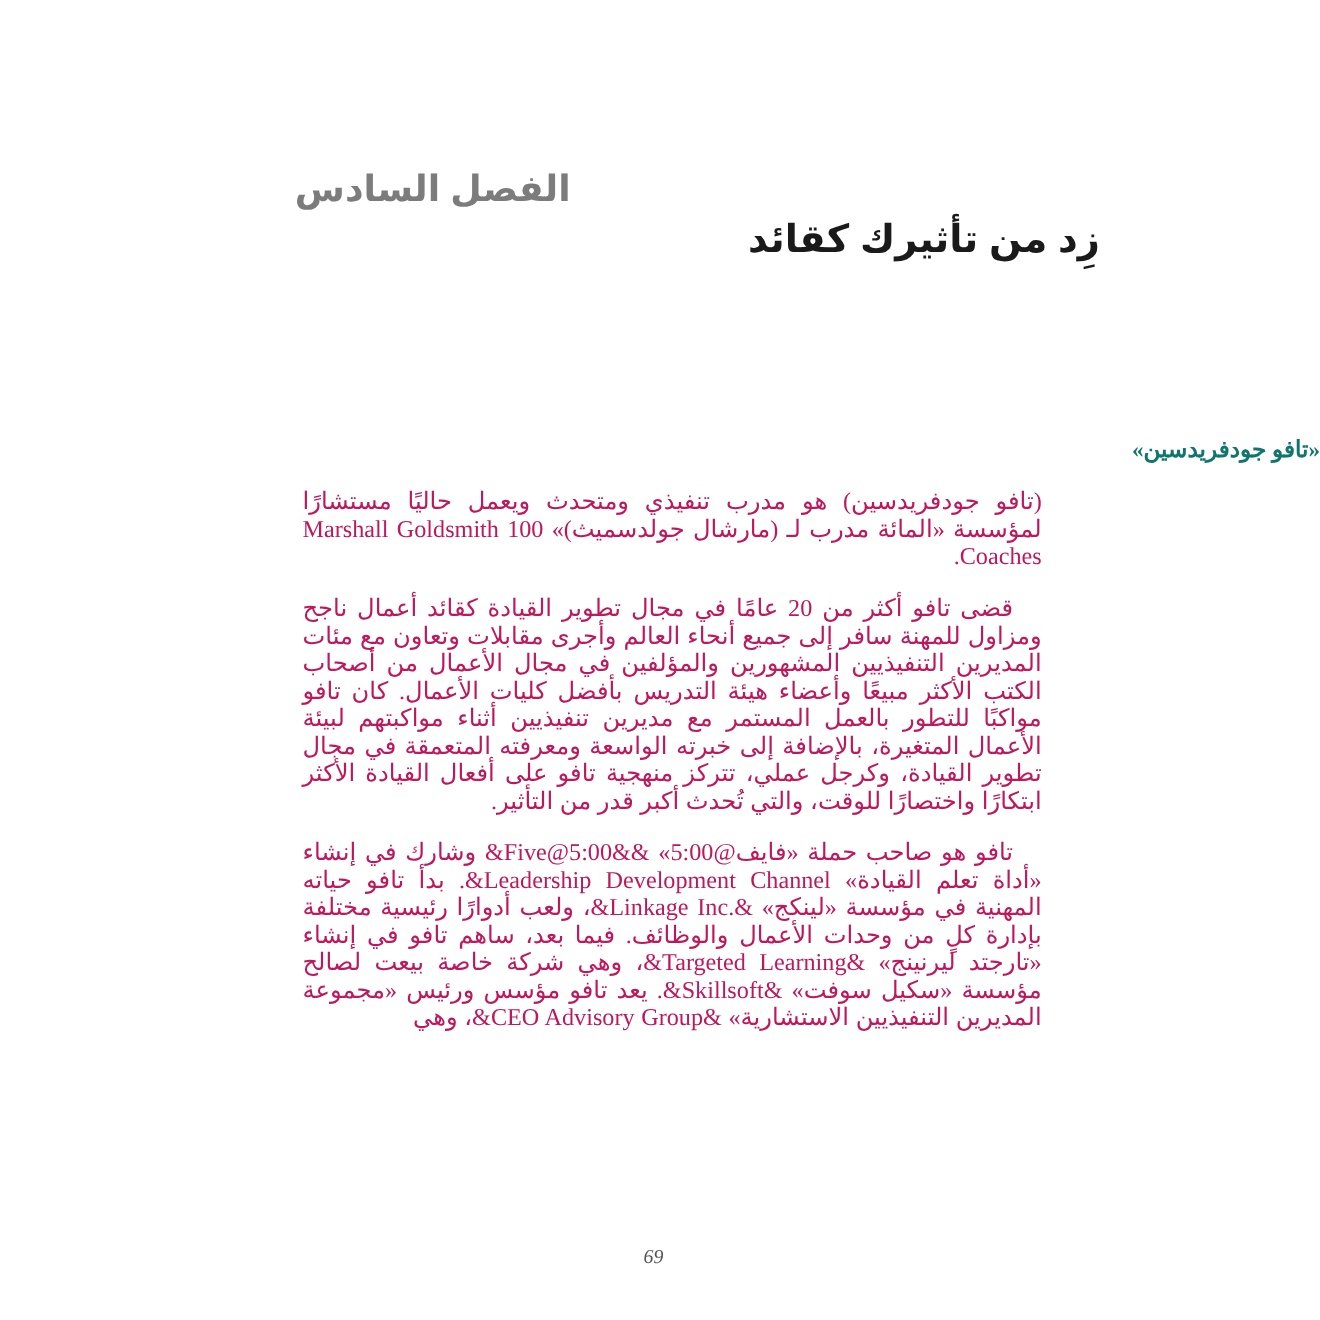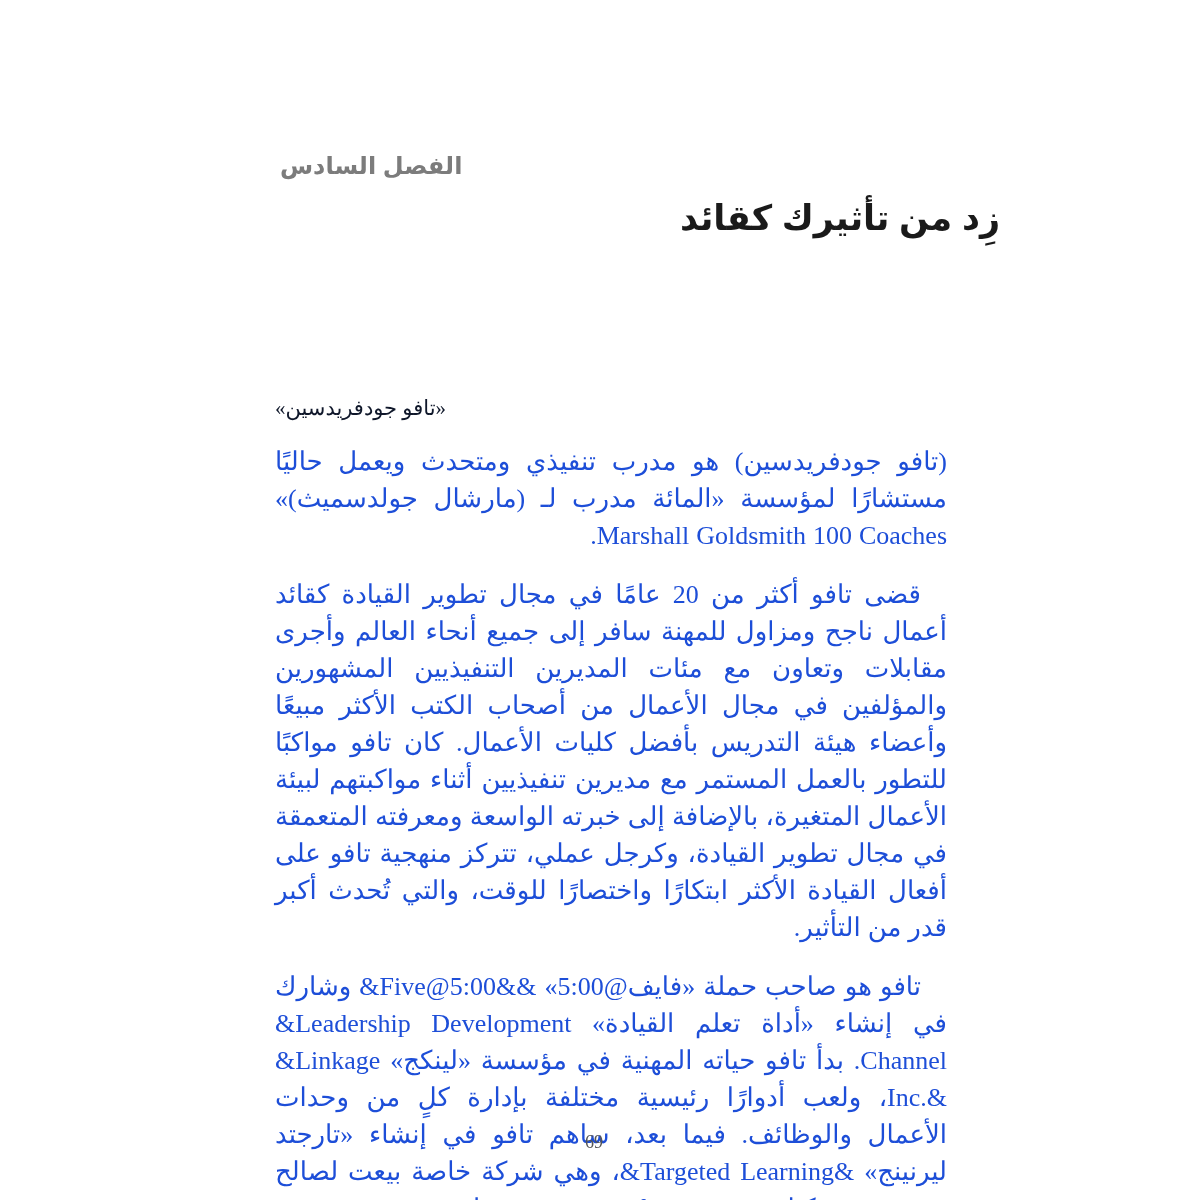--- a/index.html
+++ b/index.html
@@ -13,26 +13,26 @@
     height: 1200px;
     background: #ffffff;
     overflow: hidden;
     font-family: "Liberation Serif", "DejaVu Serif", serif;
     color: #111111;
     direction: rtl;
   }
   .chapter-label {
     position: absolute;
     top: 152px;
-    right: 0;
+    right: 12px;
     width: 920px;
     text-align: left;
     font-family: "Liberation Sans", "DejaVu Sans", sans-serif;
     font-weight: bold;
-    font-size: 24px;
+    font-size: 33px;
     color: #7c7c7c;
     letter-spacing: 0px;
     direction: rtl;
   }
   .chapter-title {
     position: absolute;
     top: 198px;
     right: 0;
     width: 720px;
     text-align: center;
@@ -40,61 +40,62 @@
     font-weight: bold;
     font-size: 35px;
     color: #1a1a1a;
     direction: rtl;
   }
   .section-heading {
     position: absolute;
     top: 396px;
     right: 0;
     width: 925px;
-    text-align: left;
+    text-align: right;
     font-family: "Liberation Serif", "DejaVu Serif", serif;
-    font-weight: normal;
+    font-weight: bold;
     font-size: 21px;
-    color: #0f172a;
+    color: #0f766e;
     direction: rtl;
   }
   .body-block {
     position: absolute;
     top: 443px;
     right: 253px;
     width: 672px;
     direction: rtl;
   }
   p.para {
     margin: 0 0 22px 0;
-    font-size: 26px;
-    line-height: 37px;
+    font-size: 22px;
+    line-height: 25px;
     text-align: justify;
     text-justify: inter-word;
-    color: #1d4ed8;
+    color: #be185d;
     word-spacing: 0.5px;
   }
   p.para.indent {
     text-indent: 26px;
   }
   p.para .ltr {
     direction: ltr;
     unicode-bidi: isolate;
     font-family: "Liberation Serif", "DejaVu Serif", serif;
   }
   .page-number {
     position: absolute;
     top: 1132px;
     left: 0;
     width: 1188px;
     text-align: center;
     font-family: "Liberation Serif", "DejaVu Serif", serif;
     font-size: 18px;
     color: #555555;
     direction: ltr;
+    font-style: italic;
   }
 </style>
 </head>
 <body>
 
 <div class="page">
 
   <div class="chapter-label">الفصل السادس</div>
 
   <div class="chapter-title">زِد من تأثيرك كقائد</div>

